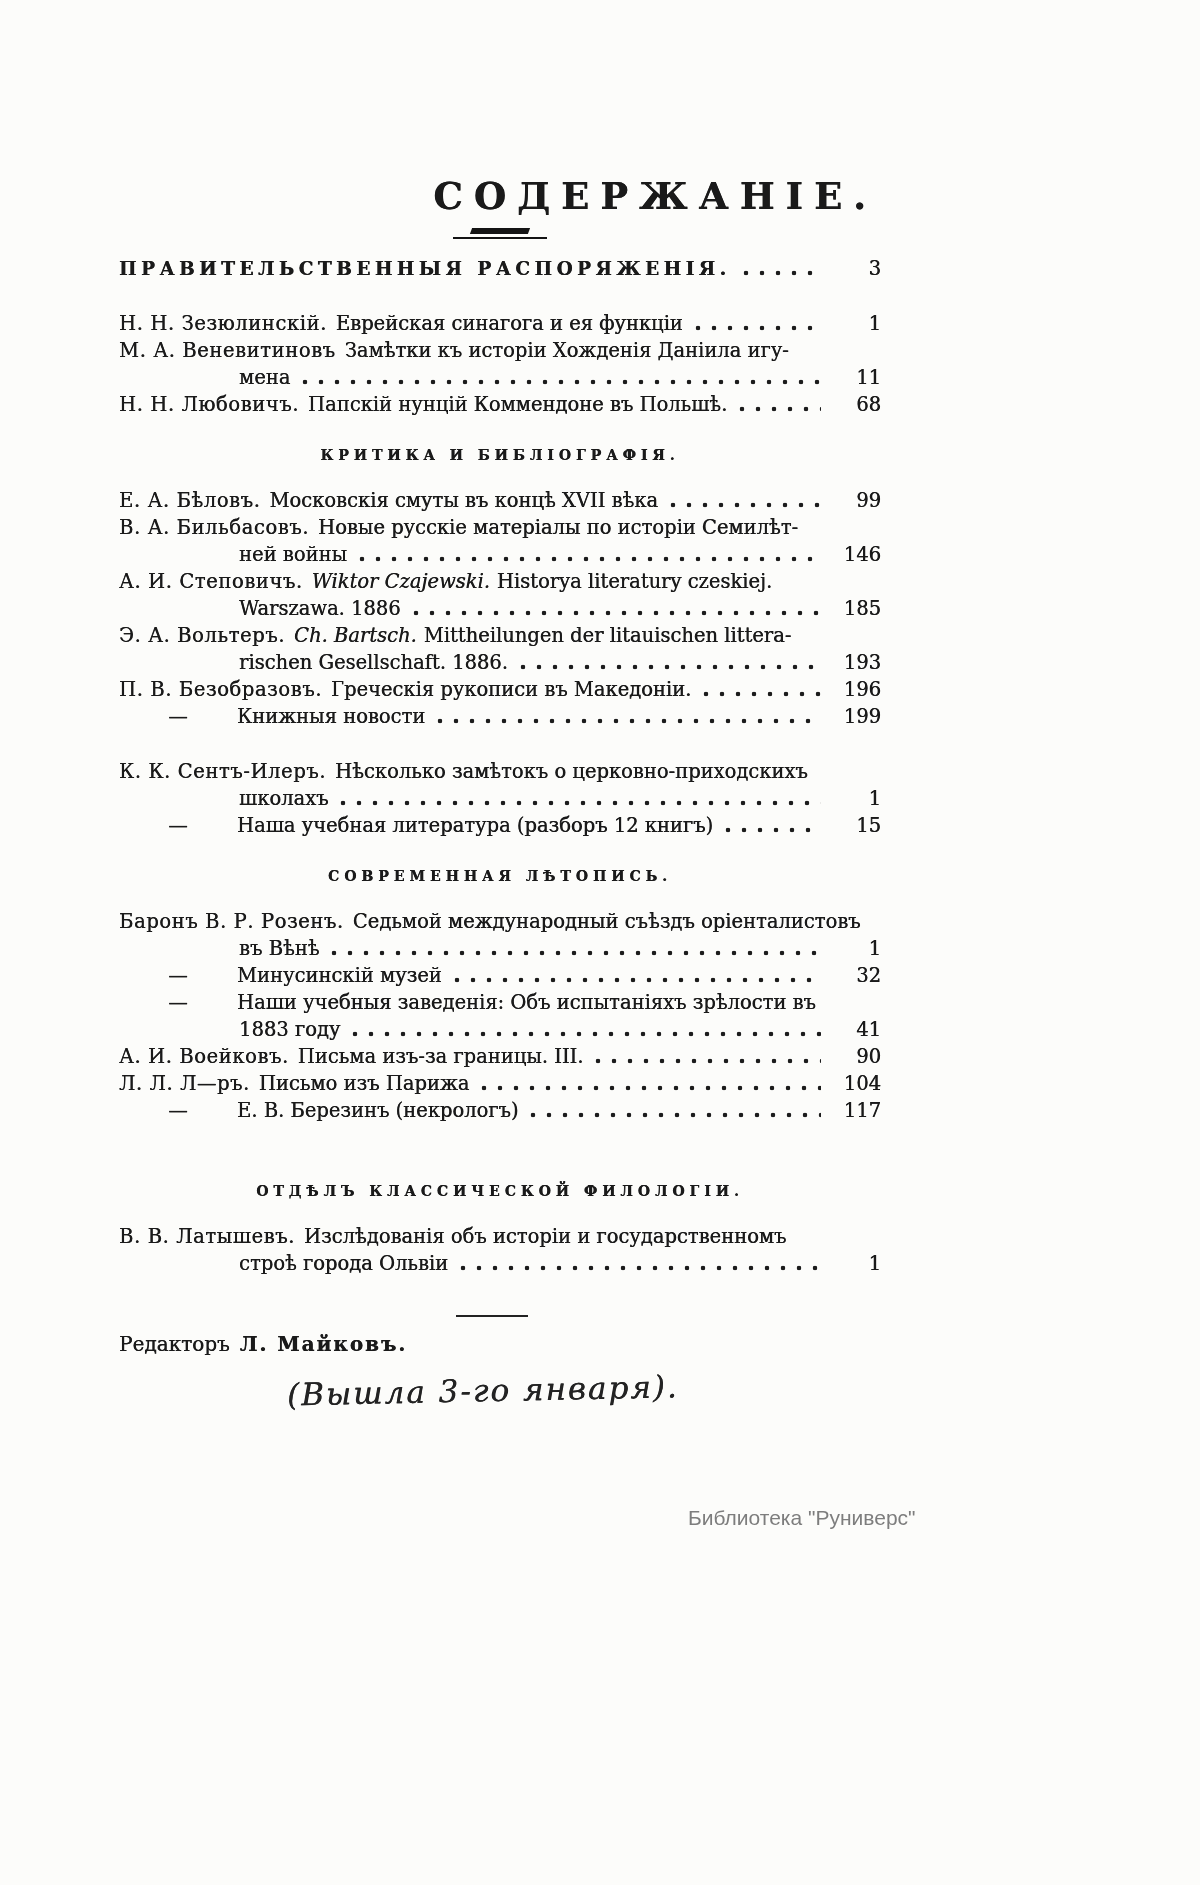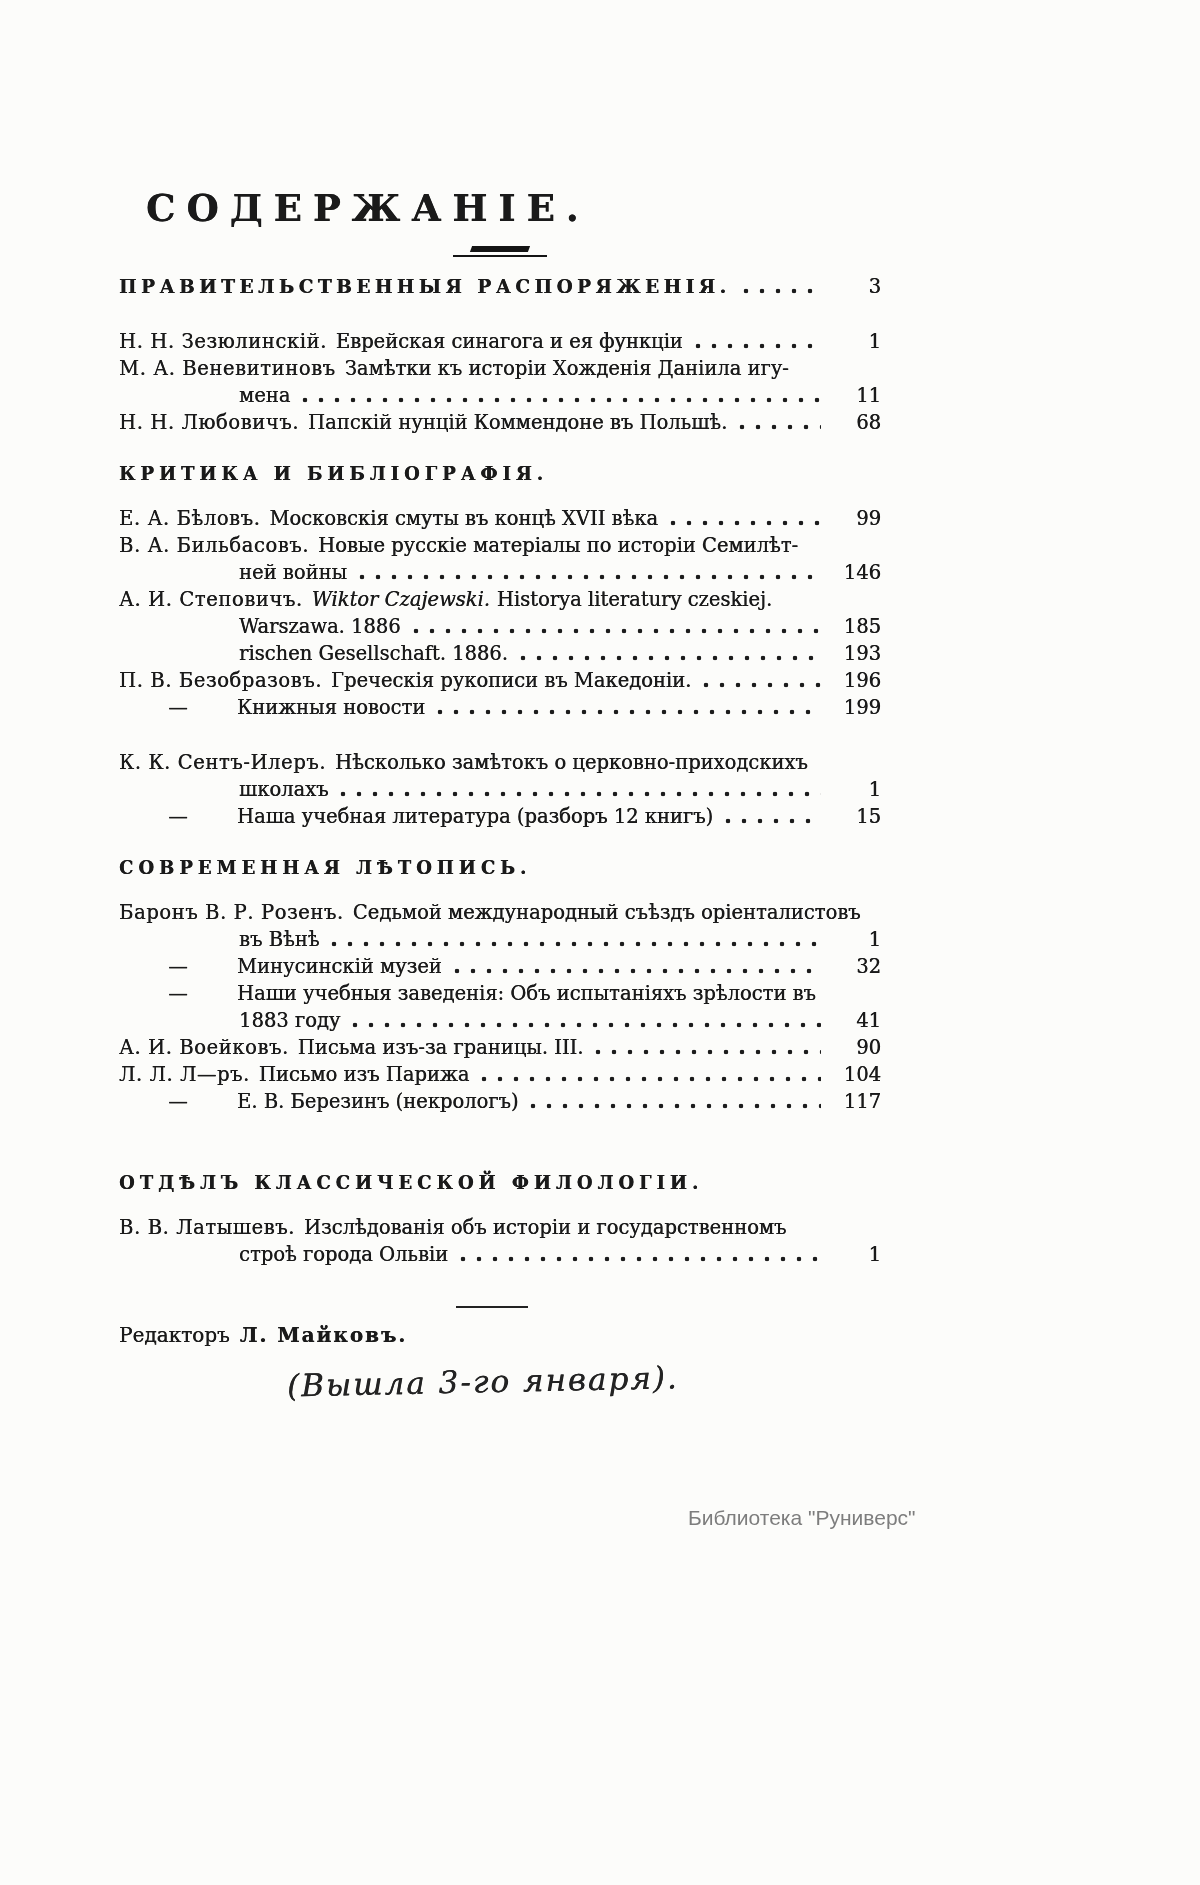--- a/index.html
+++ b/index.html
@@ -18,22 +18,22 @@
     width: 1200px;
     height: 1885px;
   }
   .content {
     width: 762px;
     margin-left: 119px;
     padding-top: 170px;
     text-shadow: 0.35px 0 0 currentColor;
   }
   h1.title {
-    margin: 16px;
-    text-align: left;
+    margin: 4px;
+    text-align: right;
     font-size: 37px;
     font-weight: 700;
     letter-spacing: 11px;
     text-indent: 11px;
     white-space: nowrap;
   }
   .orn-wrap { margin-top: 10px; text-align: center; }
   .orn-bar {
     width: 58px; height: 6px;
     background: #141414;
@@ -44,23 +44,23 @@
     width: 94px; height: 2px;
     background: #141414;
     margin: 3px auto 0;
   }
   .toc { font-size: 19.5px; }
   .toc-group { margin-top: 28px; }
   .toc-group.first { margin-top: 16px; }
   .toc-group.has-heading { margin-top: 24px; }
   .toc-group.gap-large { margin-top: 54px; }
   .heading {
-    text-align: left;
+    text-align: center;
     font-weight: 700;
-    font-size: 18px;
+    font-size: 14px;
     letter-spacing: 5px;
     line-height: 27px;
     margin: 0 0 18px 0;
     white-space: nowrap;
   }
   .line {
     display: flex;
     align-items: flex-end;
     line-height: 27px;
     height: 27px;
@@ -203,20 +203,25 @@
             <span class="em">Wiktor Czajewski.</span>
             <span class="text">Historya literatury czeskiej.</span>
           </div>
           <div class="line">
             <span class="indent"></span>
             <span class="text">Warszawa. 1886</span>
             <span class="leader"></span>
             <span class="pagenum">185</span>
           </div>
           <div class="line">
+            <span class="author">Э. А. Вольтеръ.</span>
+            <span class="em">Ch. Bartsch.</span>
+            <span class="text">Mittheilungen der litauischen littera-</span>
+          </div>
+          <div class="line">
             <span class="indent"></span>
             <span class="text">rischen Gesellschaft. 1886.</span>
             <span class="leader"></span>
             <span class="pagenum">193</span>
           </div>
           <div class="line">
             <span class="author">П. В. Безобразовъ.</span>
             <span class="text">Греческія рукописи въ Македоніи.</span>
             <span class="leader"></span>
             <span class="pagenum">196</span>

